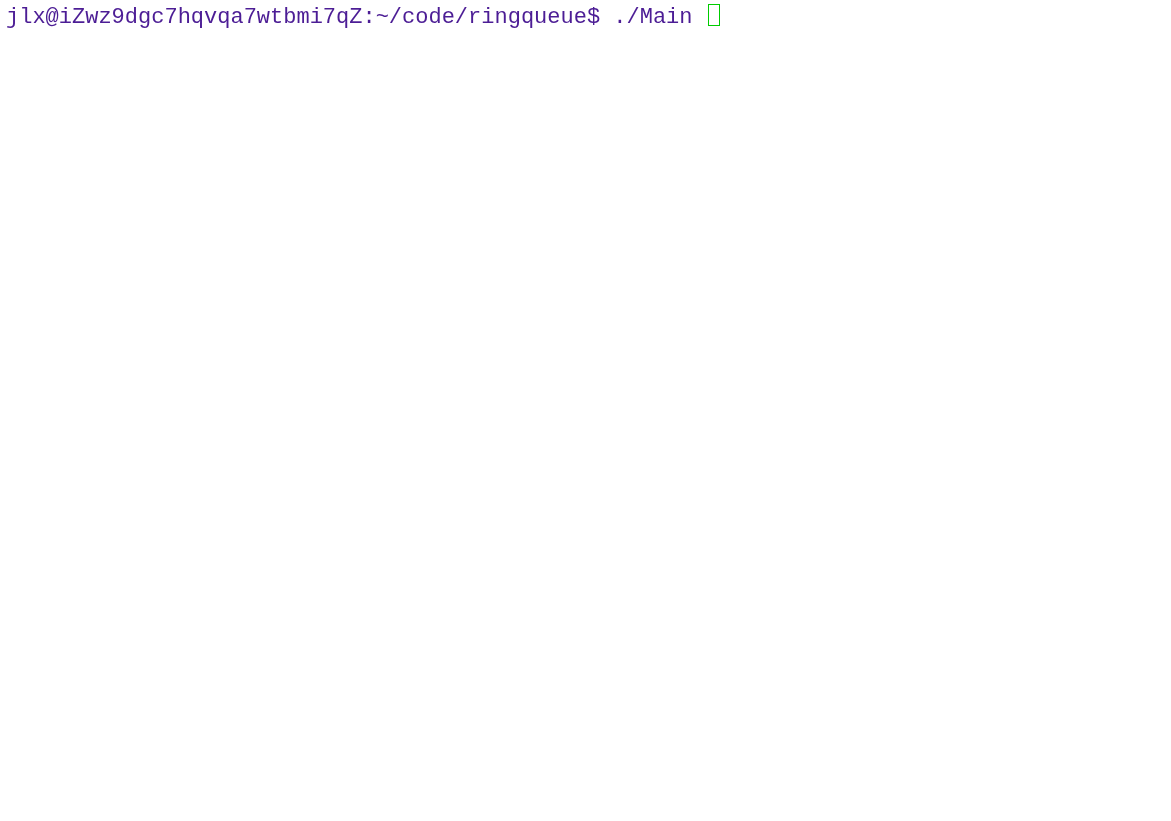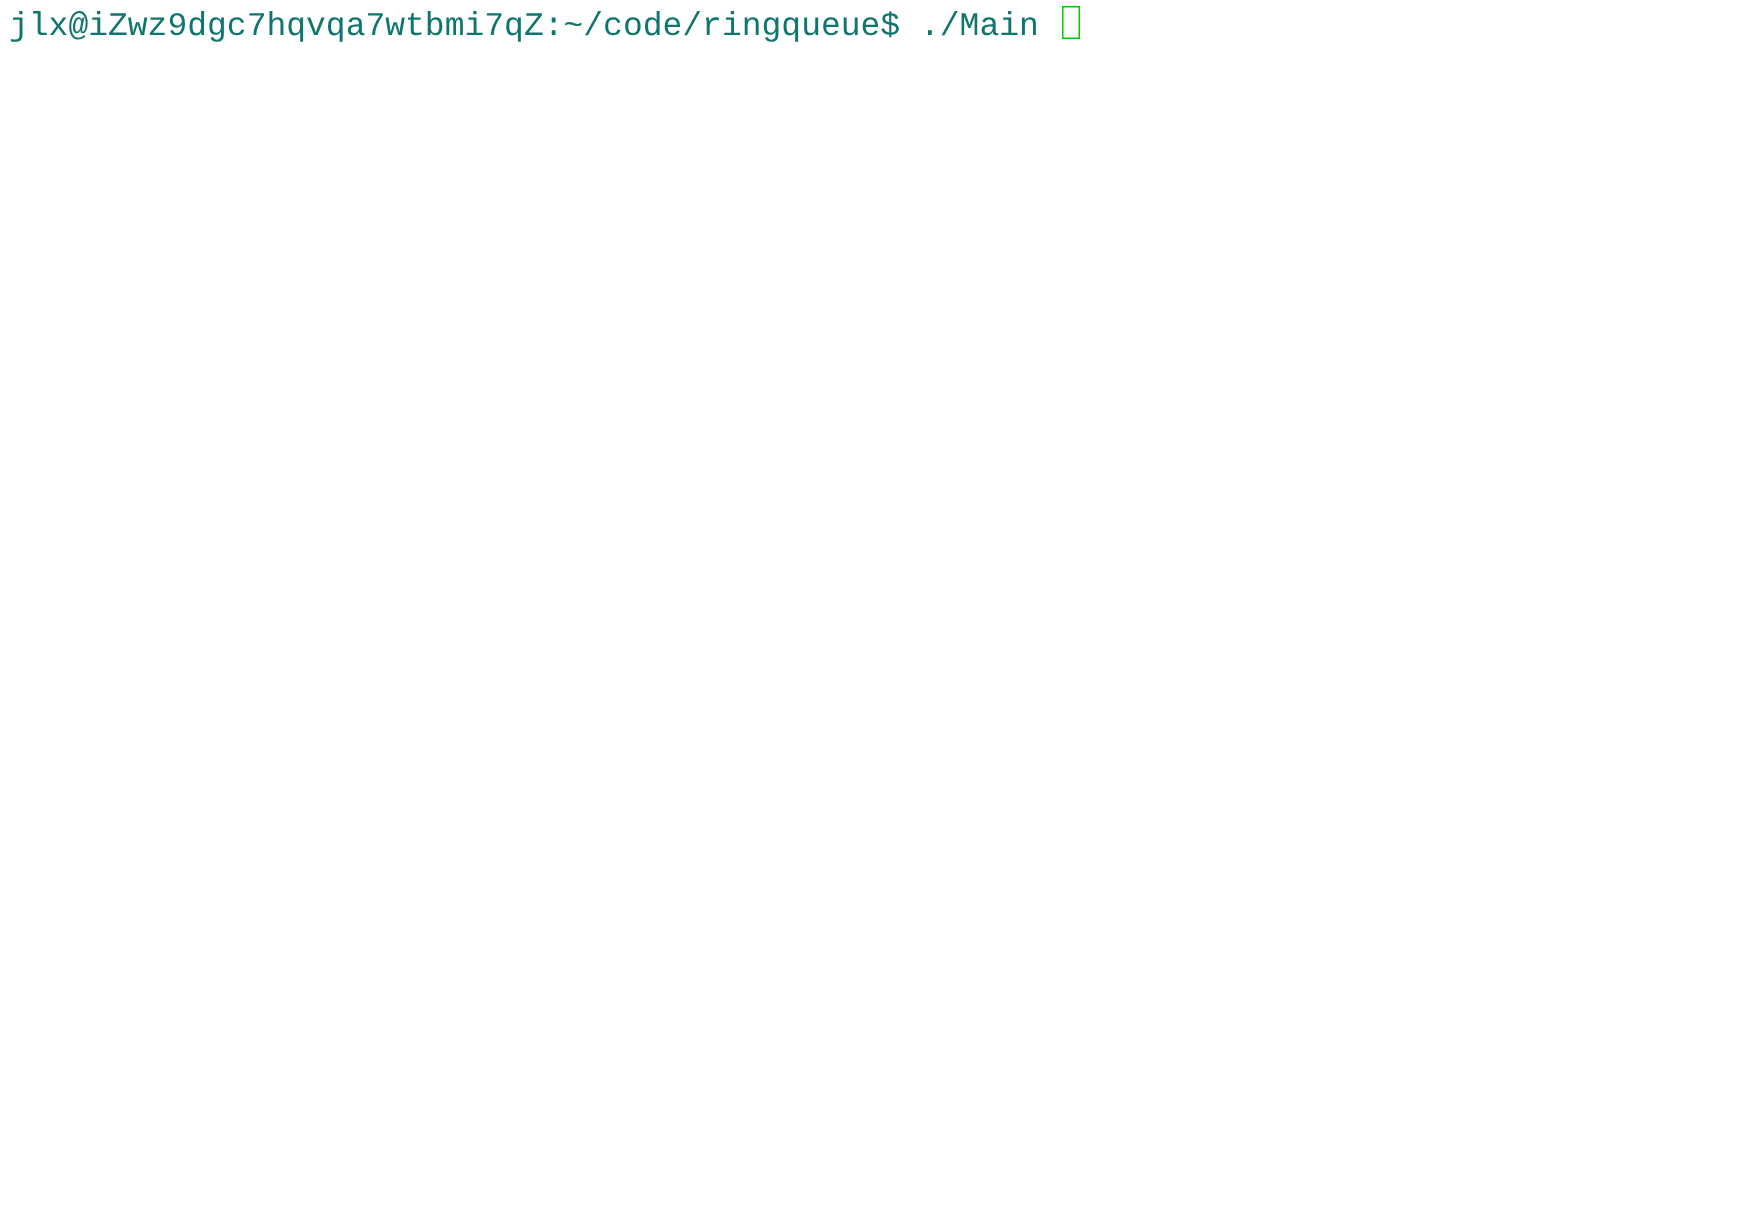--- a/index.html
+++ b/index.html
@@ -13,21 +13,21 @@
       font-size: 22px;
       padding: 4px 6px;
       width: 1171px;
       height: 821px;
       overflow: hidden;
     }
     .terminal-line {
       display: flex;
       align-items: flex-start;
       white-space: pre;
-      color: #0f766e;
+      color: #4c1d95;
       line-height: 1.3;
     }
     .prompt {
       font-weight: normal;
     }
     .command {
       font-weight: normal;
     }
     .cursor {
       display: inline-block;

